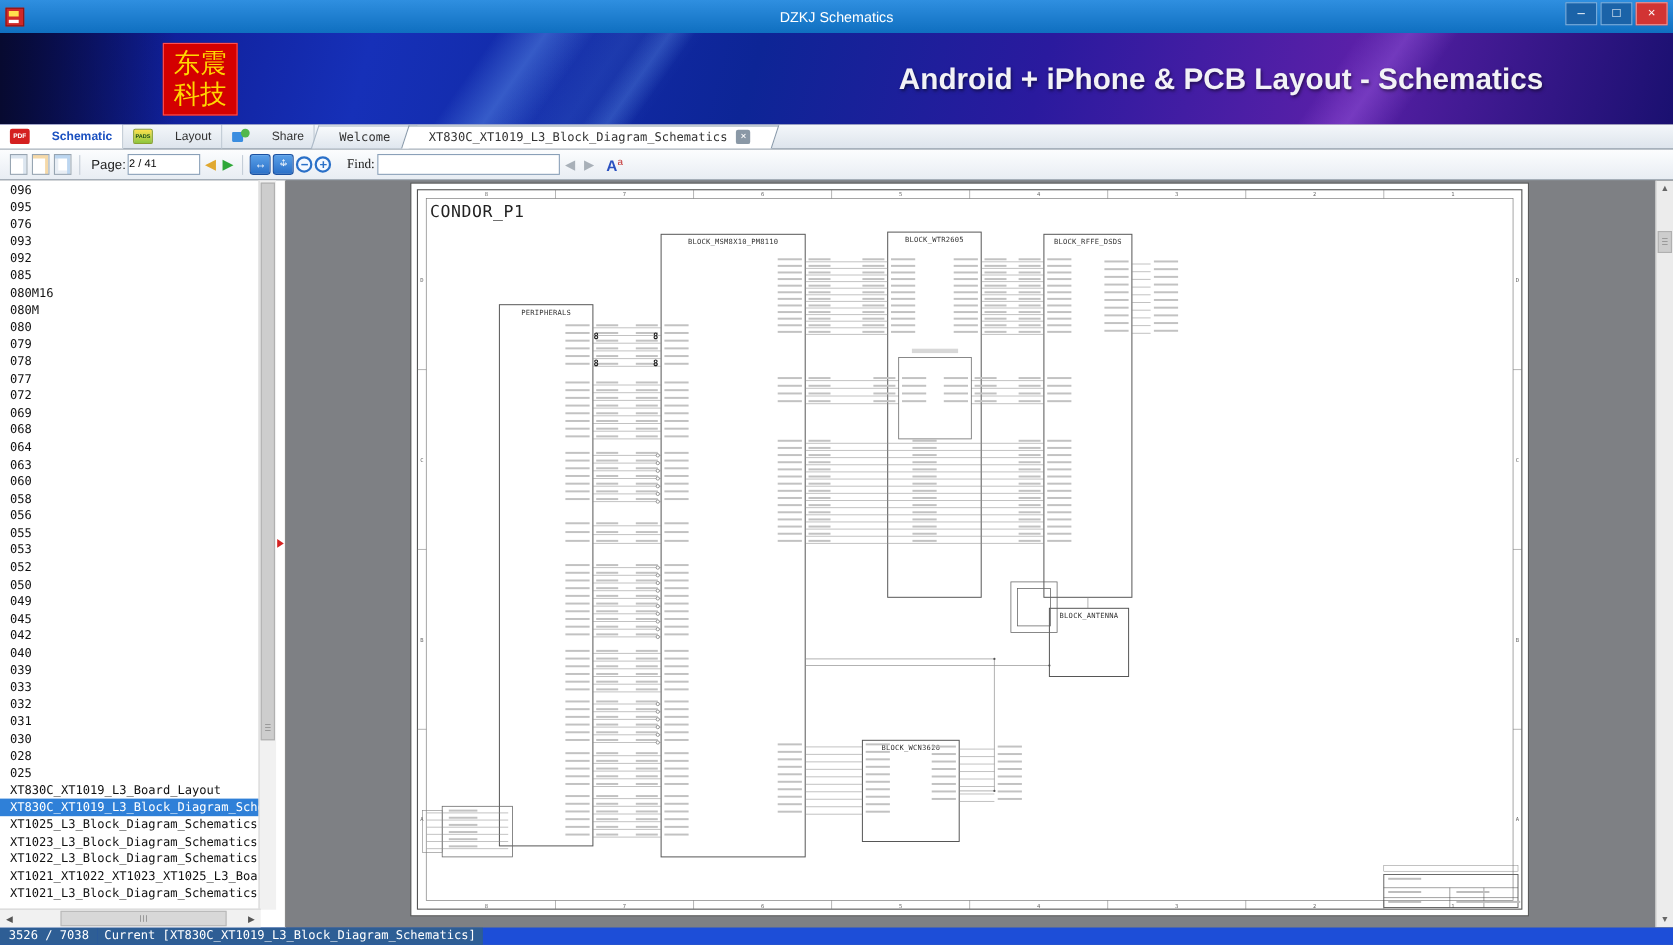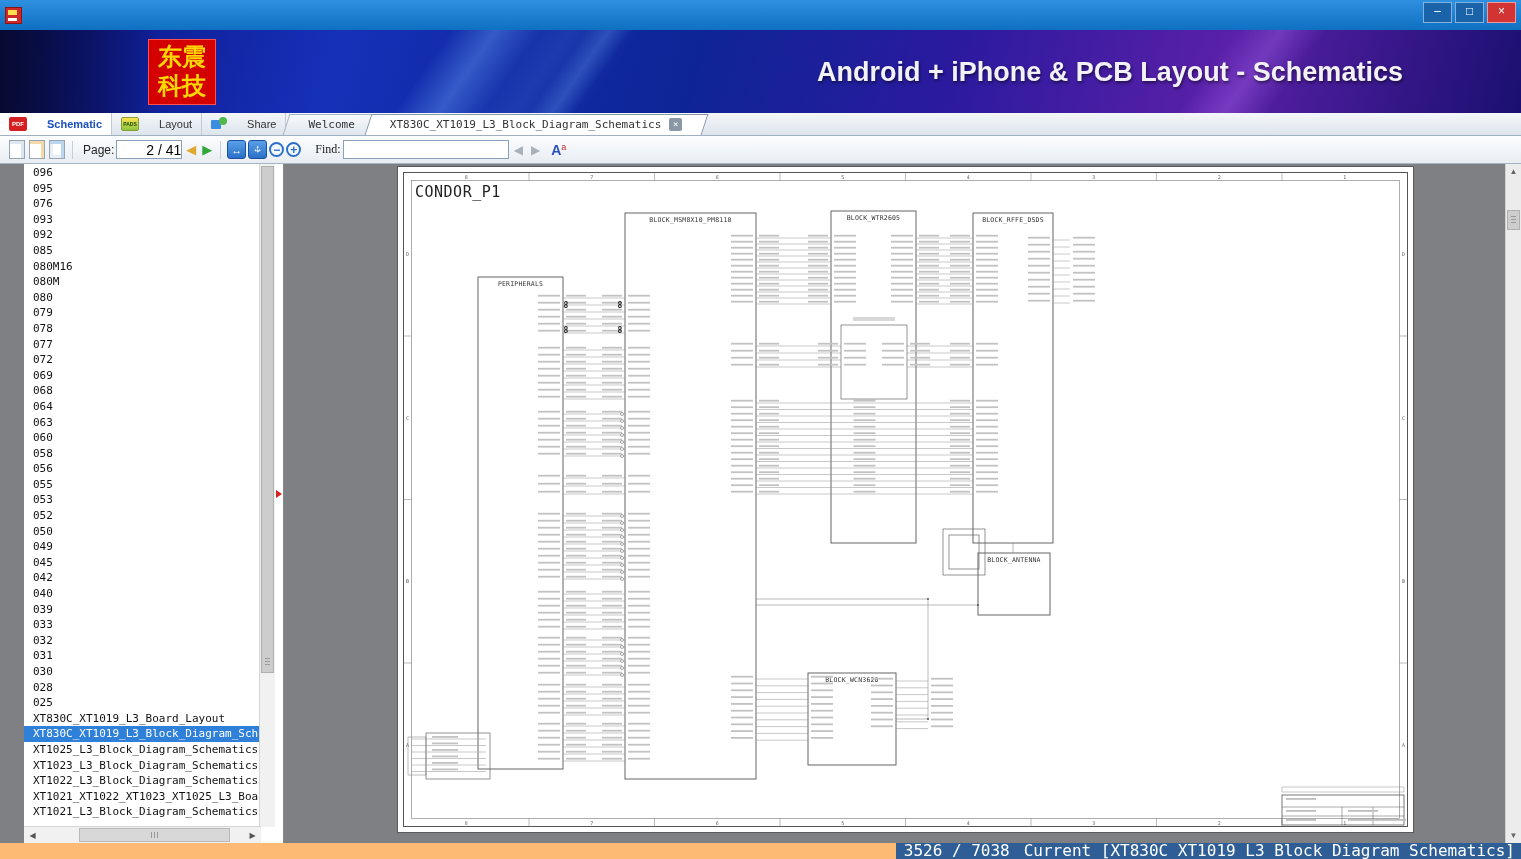--- a/index.html
+++ b/index.html
@@ -22,21 +22,21 @@
   #banner{height:83px;flex:none;position:relative;overflow:hidden;
     background:linear-gradient(105deg,#0b1280 0%,#1630b8 22%,#0d2596 45%,#2a1a9e 62%,#5a20a8 80%,#1a1070 100%);}
   .banner-left{position:absolute;left:0;top:0;bottom:0;width:160px;background:linear-gradient(90deg,#070a30,rgba(7,10,48,0));}
   .streak{position:absolute;top:-25px;height:140px;width:90px;transform:skewX(-35deg);
     background:linear-gradient(90deg,rgba(120,180,255,0),rgba(120,180,255,.35),rgba(120,180,255,0));}
   .s2{left:555px;width:46px;opacity:.7;}
   .s3{left:1205px;background:linear-gradient(90deg,rgba(190,120,255,0),rgba(190,120,255,.3),rgba(190,120,255,0));}
   .s4{left:470px;width:140px;opacity:.35;}
   .logo{position:absolute;left:148px;top:9px;width:66px;height:64px;background:#d40000;border:1px solid #ff5050;
     display:flex;flex-direction:column;align-items:center;justify-content:center;
-    font-family:"DejaVu Sans",sans-serif;font-weight:bold;color:#ffd800;font-size:24px;line-height:29px;}
+    font-family:"DejaVu Sans",sans-serif;font-weight:normal;color:#ffd800;font-size:24px;line-height:29px;}
   .brand{position:absolute;left:232px;top:20px;font-size:37px;font-weight:bold;color:#fff;letter-spacing:1px;
     text-shadow:2px 2px 3px rgba(0,0,0,.55);}
   .tagline{position:absolute;left:770px;width:680px;top:27px;font-size:27px;font-weight:bold;color:#f2f2f6;
     text-align:center;text-shadow:1px 2px 3px rgba(0,0,0,.5);}
 
   
   #tabbar{height:22px;flex:none;background:linear-gradient(#f4f7fa,#dde4ec);border-bottom:1px solid #9fb0c0;
     display:flex;align-items:stretch;font-size:11px;}
   .apptab{display:flex;align-items:center;gap:20px;padding:0 9px;border-right:1px solid #c0cad4;color:#333;}
   .apptab.active{background:#fff;color:#1a50c0;font-weight:bold;}
@@ -58,39 +58,39 @@
     line-height:13px;text-align:center;border-radius:2px;position:relative;z-index:1;}
 
   
   #toolbar{height:27px;flex:none;background:linear-gradient(#fcfdfe,#e8edf3);border-bottom:1px solid #a8b4c0;
     display:flex;align-items:center;padding:0 8px;gap:2px;font-size:12px;color:#222;}
   .pic{width:14px;height:17px;background:#fff;border:1px solid #97a5b2;box-shadow:inset -3px 3px 0 #dce6f0;margin:0 1px;}
   .pic.p2{box-shadow:inset -3px 3px 0 #f5d9a8;}
   .pic.p3{box-shadow:inset -3px 3px 0 #bcd6f0, inset 3px -3px 0 #e8eef5;}
   .sep{width:1px;height:18px;background:#c5ced8;margin:0 4px;}
   .tlabel{margin-left:4px;}
-  #page-input{width:64px;height:17px;border:1px solid #8aa0b8;font-size:14px;text-align:right;
+  #page-input{width:64px;height:17px;border:1px solid #8aa0b8;font-size:10px;text-align:left;
     font-family:"Liberation Sans",sans-serif;padding:0;}
   .nav{font-size:13px;margin:0 2px;cursor:default;}
   .nav.prev{color:#e0a830;}
   .nav.next{color:#2ea838;}
   .fit{width:17px;height:17px;background:linear-gradient(#5aa0e8,#2a70c8);border:1px solid #1a50a0;border-radius:3px;
     color:#fff;font-size:11px;display:flex;align-items:center;justify-content:center;position:relative;}
   .fit.fitp i{position:absolute;left:0;right:0;top:1px;text-align:center;font-style:normal;}
   .zoomc{width:15px;height:15px;border:2px solid #2a70c8;border-radius:50%;color:#2a70c8;font-weight:bold;
     font-size:12px;line-height:13px;text-align:center;background:#f4f8ff;box-sizing:border-box;}
   .tlabel.find{margin-left:12px;font-family:Liberation Serif, serif;}
   #find-input{width:158px;height:17px;border:1px solid #8aa0b8;font-size:12px;padding:0 3px;}
   .gnav{color:#a8b0b8;font-size:12px;margin:0 3px;}
   .fontsz{margin-left:6px;position:relative;}
   .fontsz b{color:#2a50c0;font-size:14px;}
   .fontsz i{color:#c23030;font-size:9px;font-style:normal;position:relative;top:-5px;}
 
   
-  #main{flex:1;display:flex;position:relative;min-height:0;padding-left:24px;}
+  #main{flex:1;display:flex;position:relative;min-height:0;}
   #sidebar{width:260px;flex:none;background:#fff;border-right:1px solid #888;position:relative;box-sizing:border-box;}
   #sb-list{position:absolute;left:0;top:0;right:23px;bottom:16px;overflow:hidden;padding-top:1px;}
   .sb-item{height:15.6px;line-height:15.6px;font-family:"DejaVu Sans Mono",monospace;font-size:11px;color:#111;
     padding-left:9px;white-space:nowrap;overflow:hidden;}
   .sb-item.selected{background:#2f80d8;color:#fff;}
   #sb-vscroll{position:absolute;right:8px;top:0;bottom:16px;width:15px;background:#f1f1f1;border-left:1px solid #d5d5d5;}
   .vthumb{position:absolute;left:1px;right:1px;top:2px;height:505px;background:#cdcdcd;border:1px solid #b0b0b0;}
   .vthumb::after{content:"";position:absolute;left:3px;right:3px;bottom:6px;height:8px;
     background:repeating-linear-gradient(to bottom,#9a9a9a 0 1px,transparent 1px 3px);}
   #sb-splitter{position:absolute;right:1px;top:326px;width:0;height:0;
@@ -114,35 +114,36 @@
   #schem-svg .busnum{font-size:8px;font-weight:bold;fill:#222;text-anchor:middle;}
   #content-vscroll{position:absolute;right:0;top:0;bottom:0;width:15px;background:#ececec;border-left:1px solid #cfcfcf;}
   .carr{position:absolute;left:0;width:15px;text-align:center;font-size:8px;color:#666;}
   .carr.top{top:3px;}
   .carr.bottom{bottom:3px;}
   .cthumb{position:absolute;left:1px;right:1px;top:46px;height:18px;background:#cdcdcd;border:1px solid #b0b0b0;}
   .cthumb::after{content:"";position:absolute;left:3px;right:3px;top:5px;height:7px;
     background:repeating-linear-gradient(to bottom,#9a9a9a 0 1px,transparent 1px 3px);}
 
   
-  #statusbar{height:16px;flex:none;background:#fdba74;display:flex;align-items:center;justify-content:flex-end;
-    font-family:"DejaVu Sans Mono",monospace;font-size:16px;color:#fff;}
+  #statusbar{height:16px;flex:none;background:#1d4ed8;display:flex;align-items:center;justify-content:flex-start;
+    font-family:"DejaVu Sans Mono",monospace;font-size:11px;color:#fff;}
   #status-left{background:#2e5e95;padding:0 8px;height:16px;line-height:16px;}
   #status-right{background:#2e5e95;padding:0 6px;height:16px;line-height:16px;}
 </style>
 </head>
 <body>
 
 <div id="window">
 
   <div id="titlebar">
     <div class="app-icon">
         <i></i>
         <b></b>
       </div>
+    <div class="tb-title">DZKJ Schematics</div>
     <div class="tb-buttons">
       <div class="tbtn">–</div>
       <div class="tbtn">□</div>
       <div class="tbtn close">×</div>
     </div>
   </div>
 
   <div id="banner">
     <div class="banner-left"></div>
     <div class="streak" style="left:420px;"></div>

